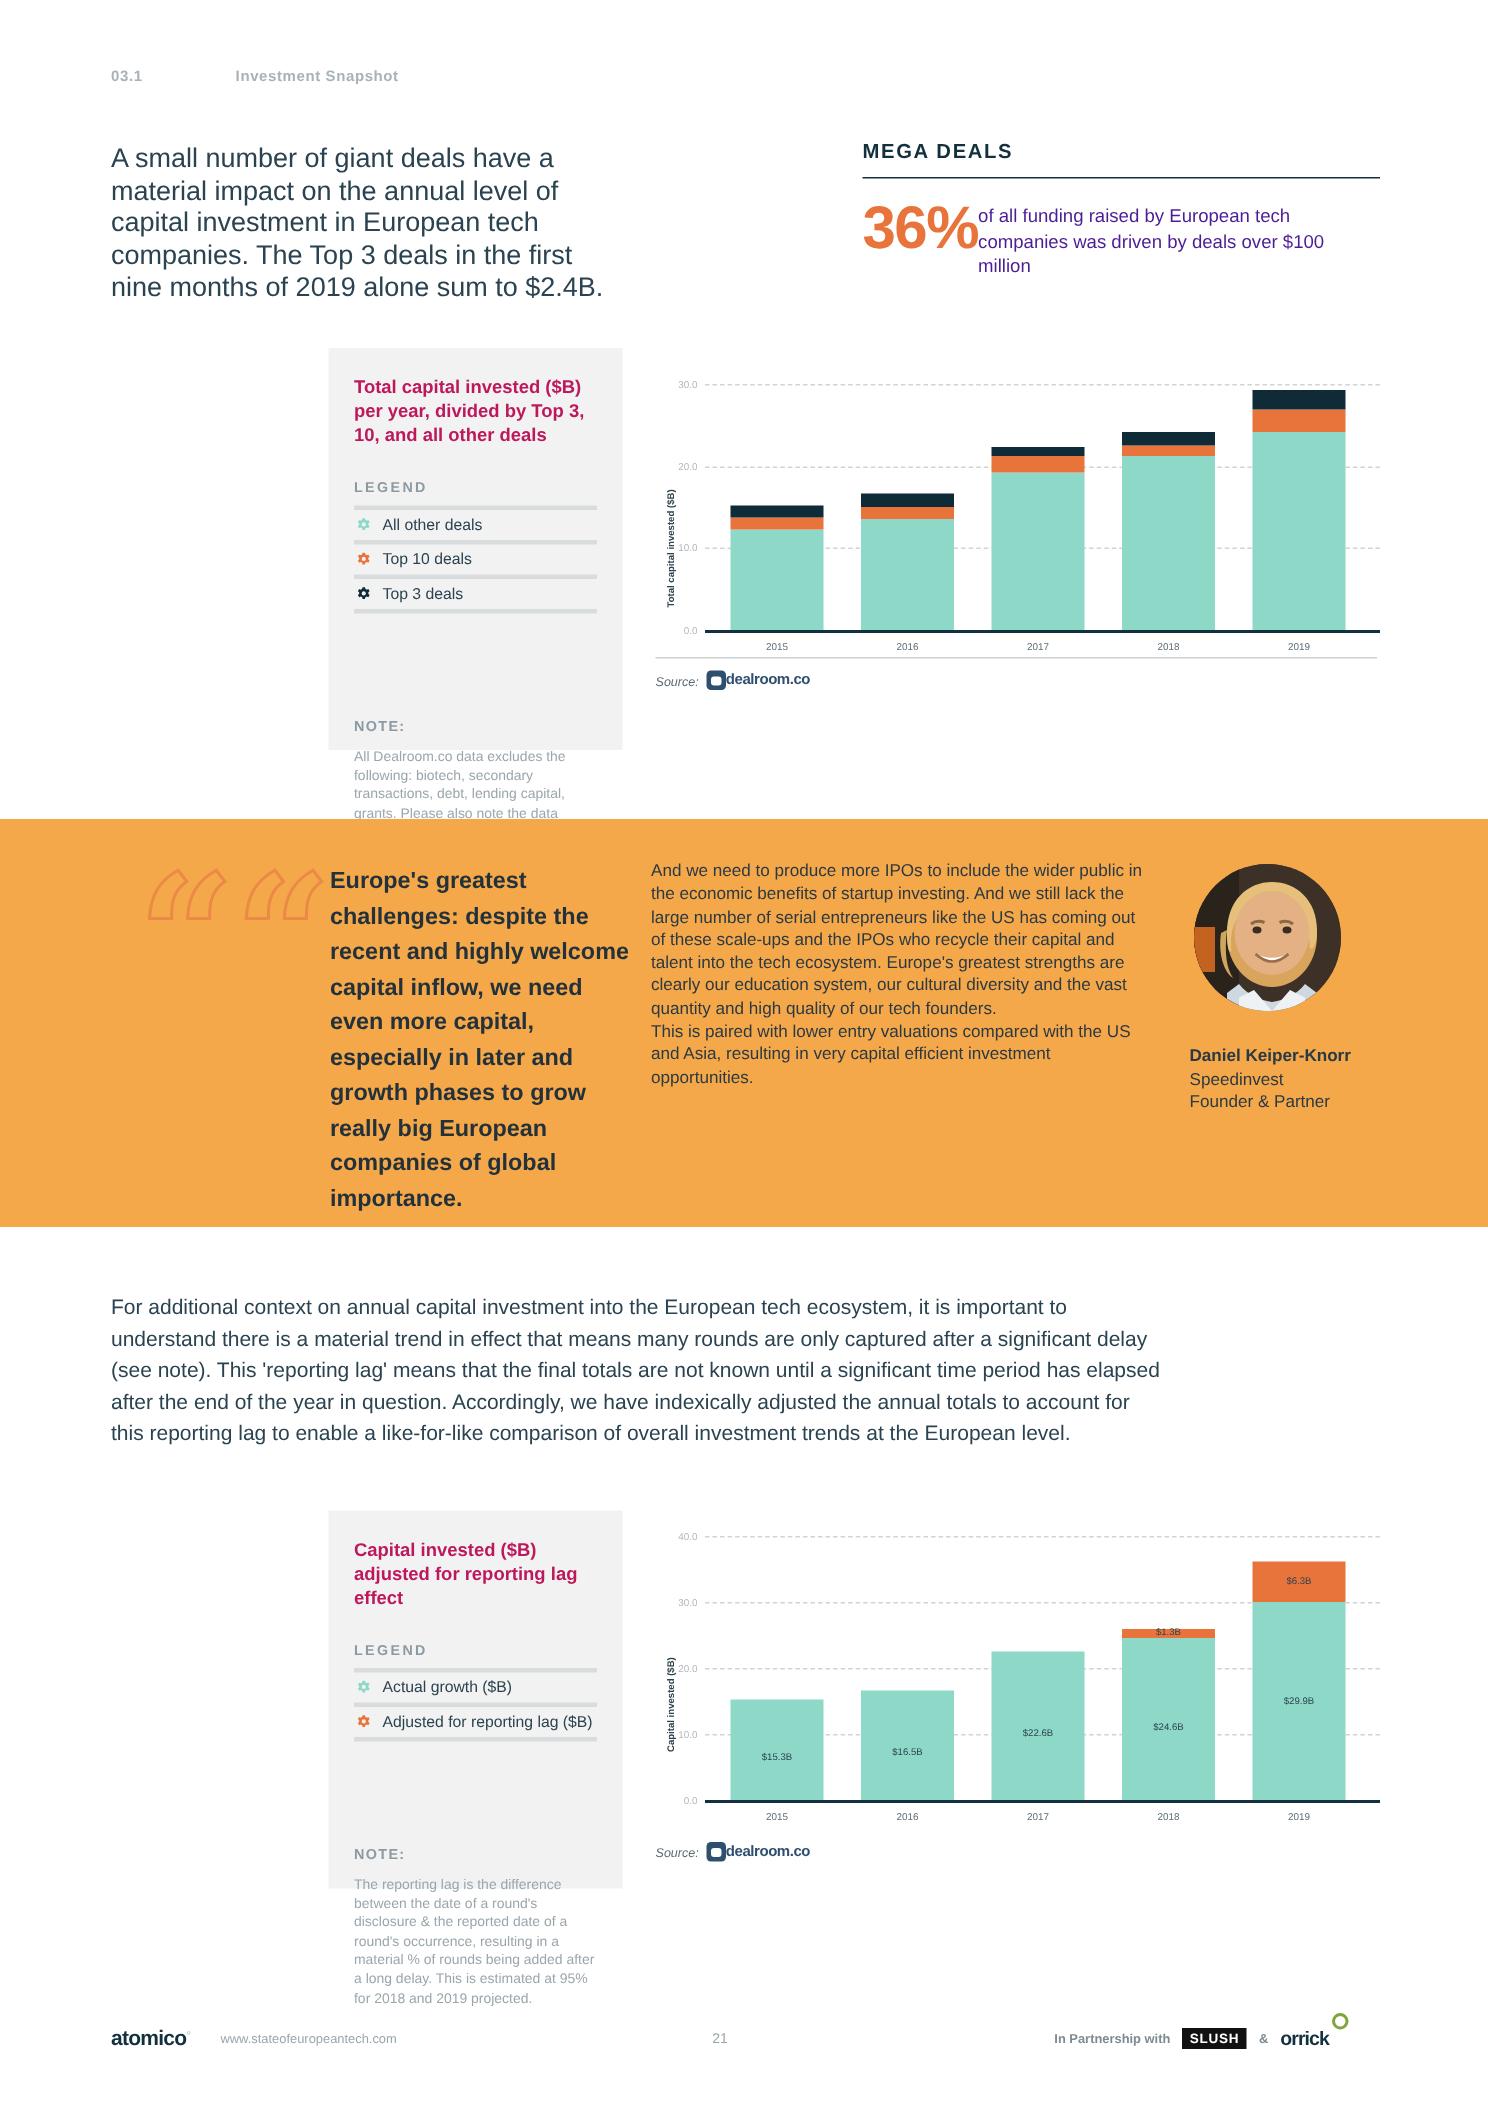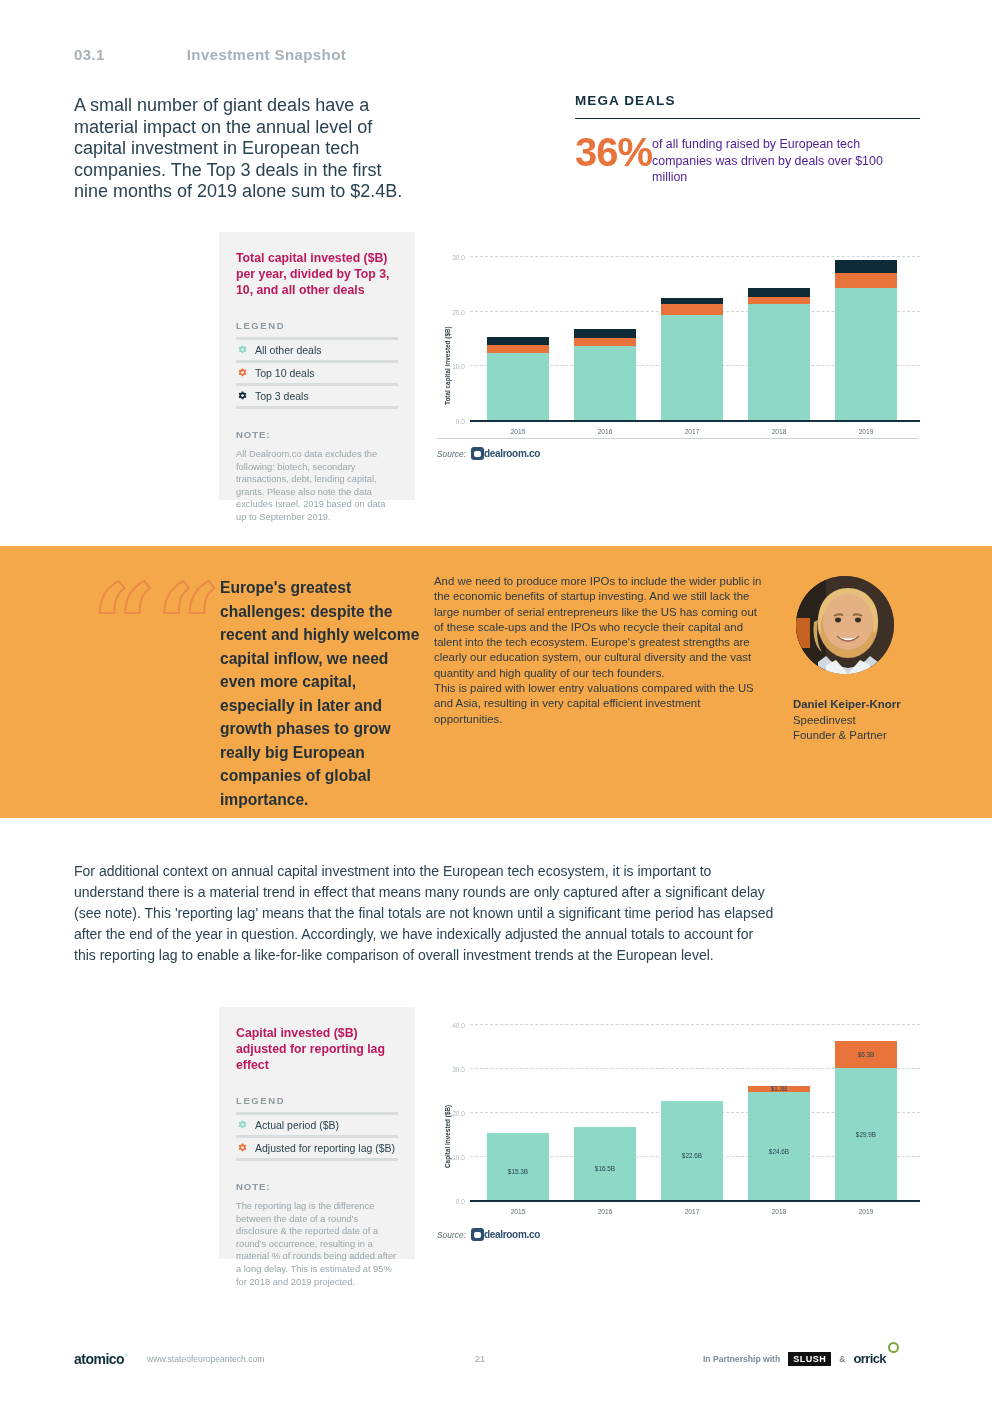--- a/index.html
+++ b/index.html
@@ -6,22 +6,22 @@
   html, body {
     width: 992px; height: 1403px;
     background: #ffffff;
     font-family: "Liberation Sans", sans-serif;
     color: #1d3440;
     overflow: hidden;
   }
   .page { position: relative; width: 992px; height: 1403px; }
 
   
-  .hdr { position: absolute; left: 74px; top: 46px; display: flex; gap: 82px;
-         font-size: 15px; letter-spacing: .4px; color: #a8b2b8; font-weight: 600; }
+  .hdr { position: absolute; left: 74px; top: 46px; display: flex; gap: 62px;
+         font-size: 10px; letter-spacing: .4px; color: #a8b2b8; font-weight: 600; }
 
   
   .lead { position: absolute; left: 74px; top: 95px; width: 345px;
           font-size: 18px; line-height: 21.5px; color: #2b4350; }
 
   
   .mega { position: absolute; left: 575px; top: 93px; width: 345px; }
   .mega h3 { font-size: 13.5px; letter-spacing: 1.1px; font-weight: 700; color: #12303d; }
   .mega .rule { height: 1.3px; background: #12303d; margin-top: 10px; }
   .mega .row { display: flex; margin-top: 13px; align-items: flex-start; }
@@ -32,21 +32,21 @@
   
   .panel { position: absolute; background: #f2f2f2; padding: 18px 17px 20px 17px; }
   .panel h4 { font-size: 12.3px; line-height: 16px; font-weight: 700; color: #be185d; }
   .legend-label { margin-top: 22px; font-size: 9.5px; letter-spacing: 1.6px;
                   color: #8d9aa2; font-weight: 600; }
   .legend-label + .lrule { height: 3px; background: #d9dcdd; margin-top: 6px; }
   .litem { display: flex; align-items: center; gap: 7px; padding: 4px 0 4px 1px;
            font-size: 10.5px; color: #2b4350; }
   .litem + .lrule { height: 3px; background: #d9dcdd; }
   .cog { width: 11px; height: 11px; flex: 0 0 11px; }
-  .note-h { margin-top: 20px; font-size: 9.6px; letter-spacing: .9px;
+  .note-h { margin-top: 70px; font-size: 9.6px; letter-spacing: .9px;
             font-weight: 700; color: #8d9aa2; }
   .note-b { margin-top: 8px; font-size: 9.3px; line-height: 12.6px; color: #9aa6ac; }
 
   
   .chart { position: absolute; }
   .plot { position: absolute; }
   .gridline { position: absolute; left: 0; right: 0; height: 0;
               border-top: 1.4px dashed #cfd4d6; }
   .ytick { position: absolute; right: 100%; margin-right: 5px; transform: translateY(-50%);
            font-size: 6.6px; color: #b0b8bd; white-space: nowrap; }
@@ -272,21 +272,21 @@
     <div class="legend-label">LEGEND</div>
     <div class="lrule"></div>
 
     <div class="litem">
       <span class="cog">
         <svg viewBox="0 0 24 24" width="11" height="11">
             <path fill="#8ed8c8" d="M13.8 1h-3.6l-.5 2.4-2.1 1.2-2.3-.9-1.8 3.1 1.8 1.6v2.4l-1.8 1.6 1.8 3.1 2.3-.9 2.1 1.2.5 2.4h3.6l.5-2.4 2.1-1.2 2.3.9 1.8-3.1-1.8-1.6v-2.4l1.8-1.6-1.8-3.1-2.3.9-2.1-1.2z"></path>
             <circle cx="12" cy="10" r="3" fill="#f2f2f2"></circle>
           </svg>
       </span>
-      <span>Actual period ($B)</span>
+      <span>Actual growth ($B)</span>
     </div>
     <div class="lrule"></div>
 
     <div class="litem">
       <span class="cog">
         <svg viewBox="0 0 24 24" width="11" height="11">
             <path fill="#e8743b" d="M13.8 1h-3.6l-.5 2.4-2.1 1.2-2.3-.9-1.8 3.1 1.8 1.6v2.4l-1.8 1.6 1.8 3.1 2.3-.9 2.1 1.2.5 2.4h3.6l.5-2.4 2.1-1.2 2.3.9 1.8-3.1-1.8-1.6v-2.4l1.8-1.6-1.8-3.1-2.3.9-2.1-1.2z"></path>
             <circle cx="12" cy="10" r="3" fill="#f2f2f2"></circle>
           </svg>
       </span>

